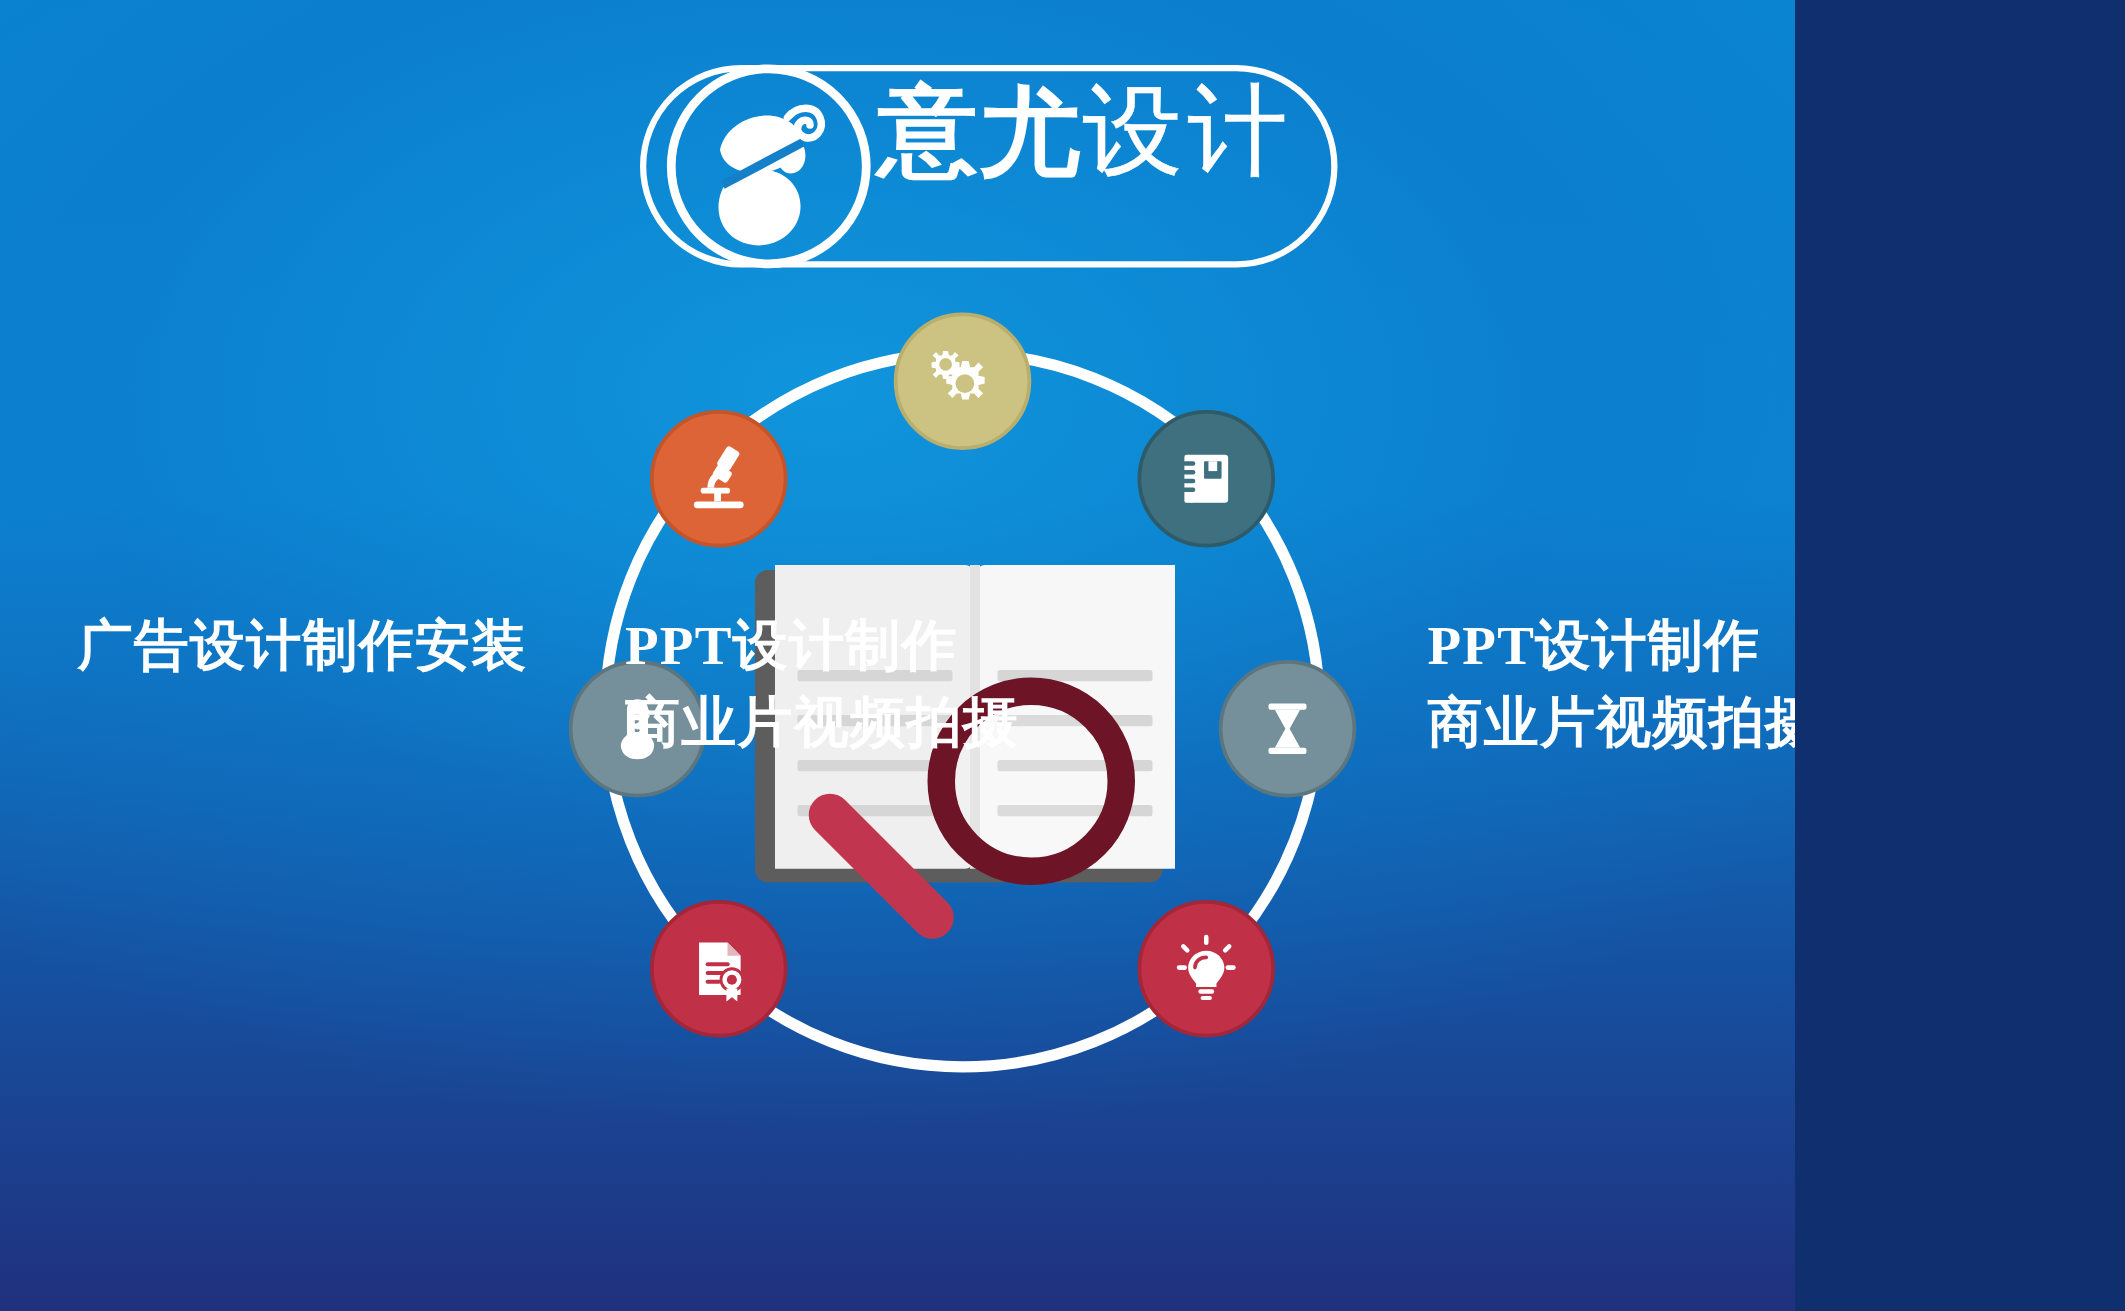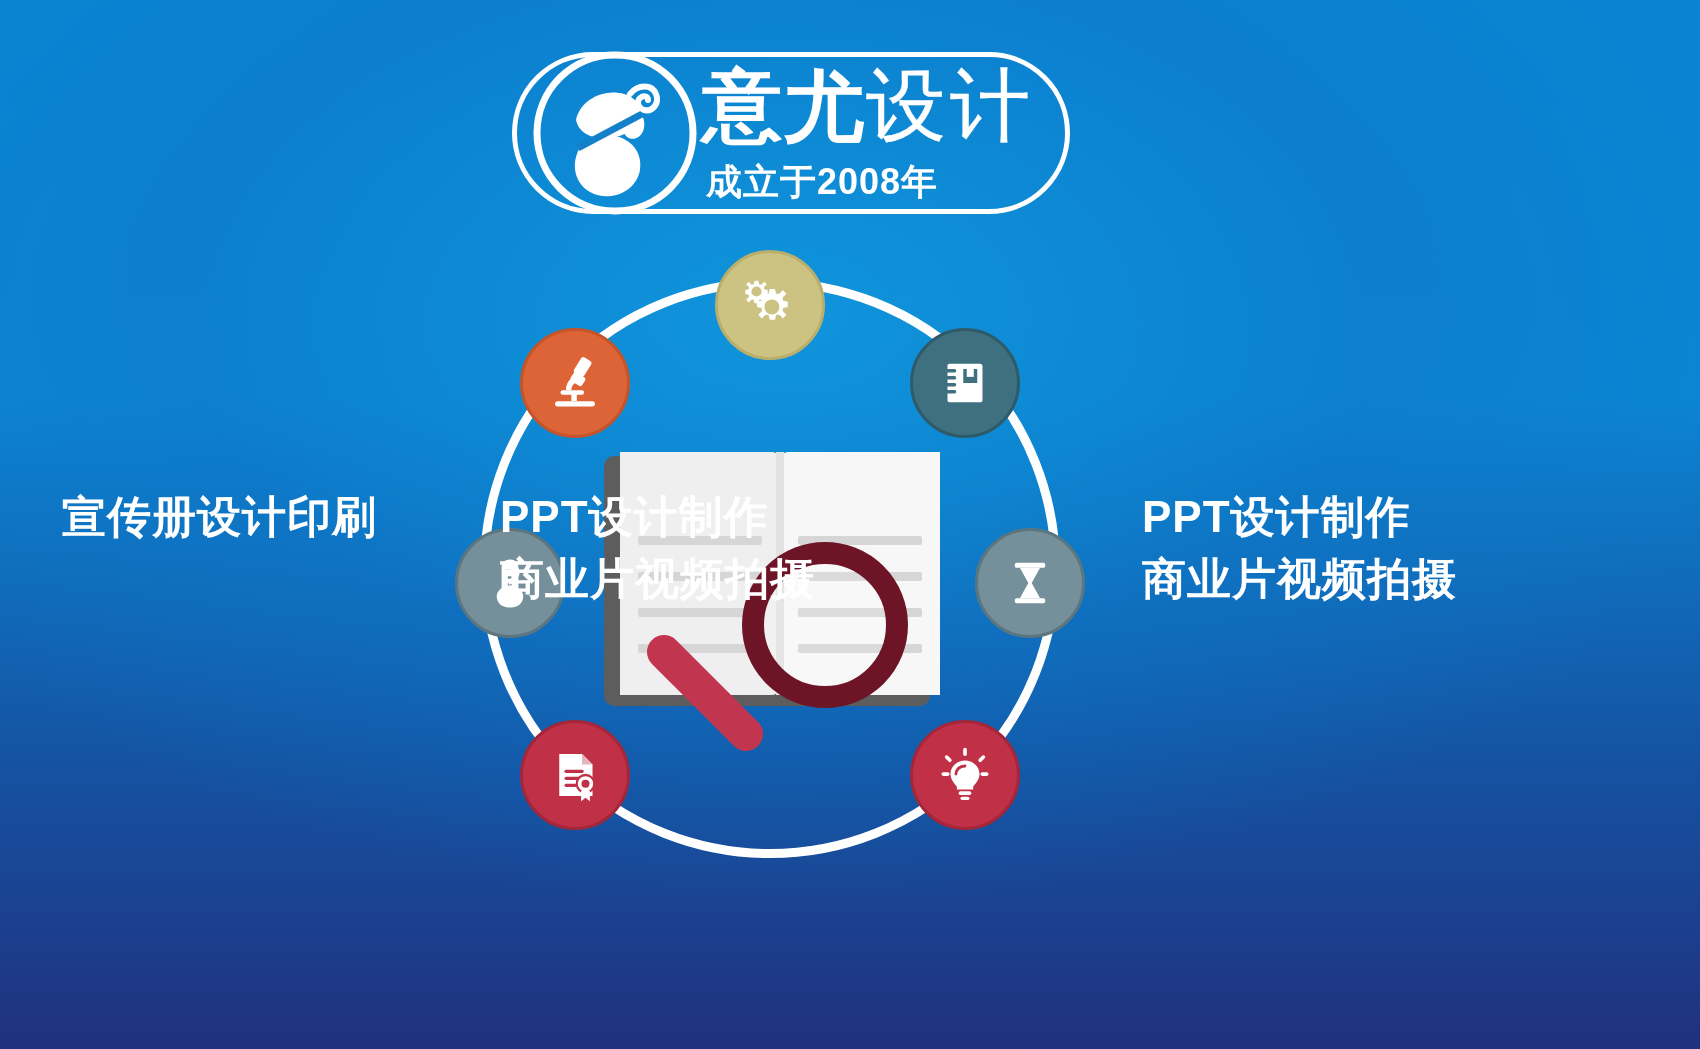--- a/index.html
+++ b/index.html
@@ -3,24 +3,24 @@
 <meta charset="utf-8">
 <title>意尤设计 - 业务展示</title>
 <style>
   html, body {
     margin: 0;
     padding: 0;
     background: #0f2f6e;
   }
   #slide {
     position: relative;
-    width: 1700px;
+    width: 1436px;
     height: 1049px;
     overflow: hidden;
-    font-family: Liberation Sans, sans-serif;
+    font-family: Liberation Serif, serif;
     background: linear-gradient(180deg, #0b86d4 0%, #0d86d2 30%, #1a5cab 66%, #1f3685 88%, #22307c 100%);
   }
   #bg-gradient {
     position: absolute;
     inset: 0;
     background:
       radial-gradient(ellipse 1300px 780px at 46% 30%, rgba(16,150,220,0.92) 0%, rgba(13,120,200,0.45) 46%, rgba(20,60,140,0) 76%),
       linear-gradient(180deg, #0a84d2 0%, #0b85d3 38%, #1553a3 72%, #20317e 100%);
   }
 
@@ -161,21 +161,20 @@
         <path d="M102 64 C112 64 120 72 118 84 C116 94 106 98 100 92 C95 87 95 72 102 64 Z" fill="#ffffff"></path>
 
         <path d="M52 104 L116 70" stroke="#1380c9" stroke-width="7" fill="none"></path>
       </svg>
     </div>
 
     <div id="logo-text-block">
       <div class="logo-line1">
         <span class="logo-cn-bold">意尤</span><span class="logo-cn-thin">设计</span>
       </div>
-      <div class="logo-line2">成立于2008年</div>
     </div>
   </div>
 
   <div id="ring-wrap">
     <div id="ring-circle"></div>
 
     <div class="node" style="left:245px; top:-18px; width:110px; height:110px; background:#ccc383; border:3px solid #b9ae6b;">
       <span>
         <svg viewBox="0 0 64 64" width="60" height="60">
           <g fill="#ffffff">
@@ -307,21 +306,21 @@
       </g>
 
       <rect x="40" y="236" width="150" height="34" rx="17" transform="rotate(45 115 253)" fill="#c2354f"></rect>
 
       <circle cx="235" cy="185" r="72" fill="none" stroke="#6d1526" stroke-width="22"></circle>
       <circle cx="235" cy="185" r="60" fill="#ffffff" opacity="0.13"></circle>
     </svg>
   </div>
 
   <div id="text-left" class="text-block">
-    <div class="tline">宣传册设计印刷</div>
+    <div class="tline">广告设计制作安装</div>
   </div>
 
   <div id="text-mid" class="text-block">
     <div class="tline">PPT设计制作</div>
     <div class="tline">商业片视频拍摄</div>
   </div>
 
   <div id="text-right" class="text-block">
     <div class="tline">PPT设计制作</div>
     <div class="tline">商业片视频拍摄</div>

